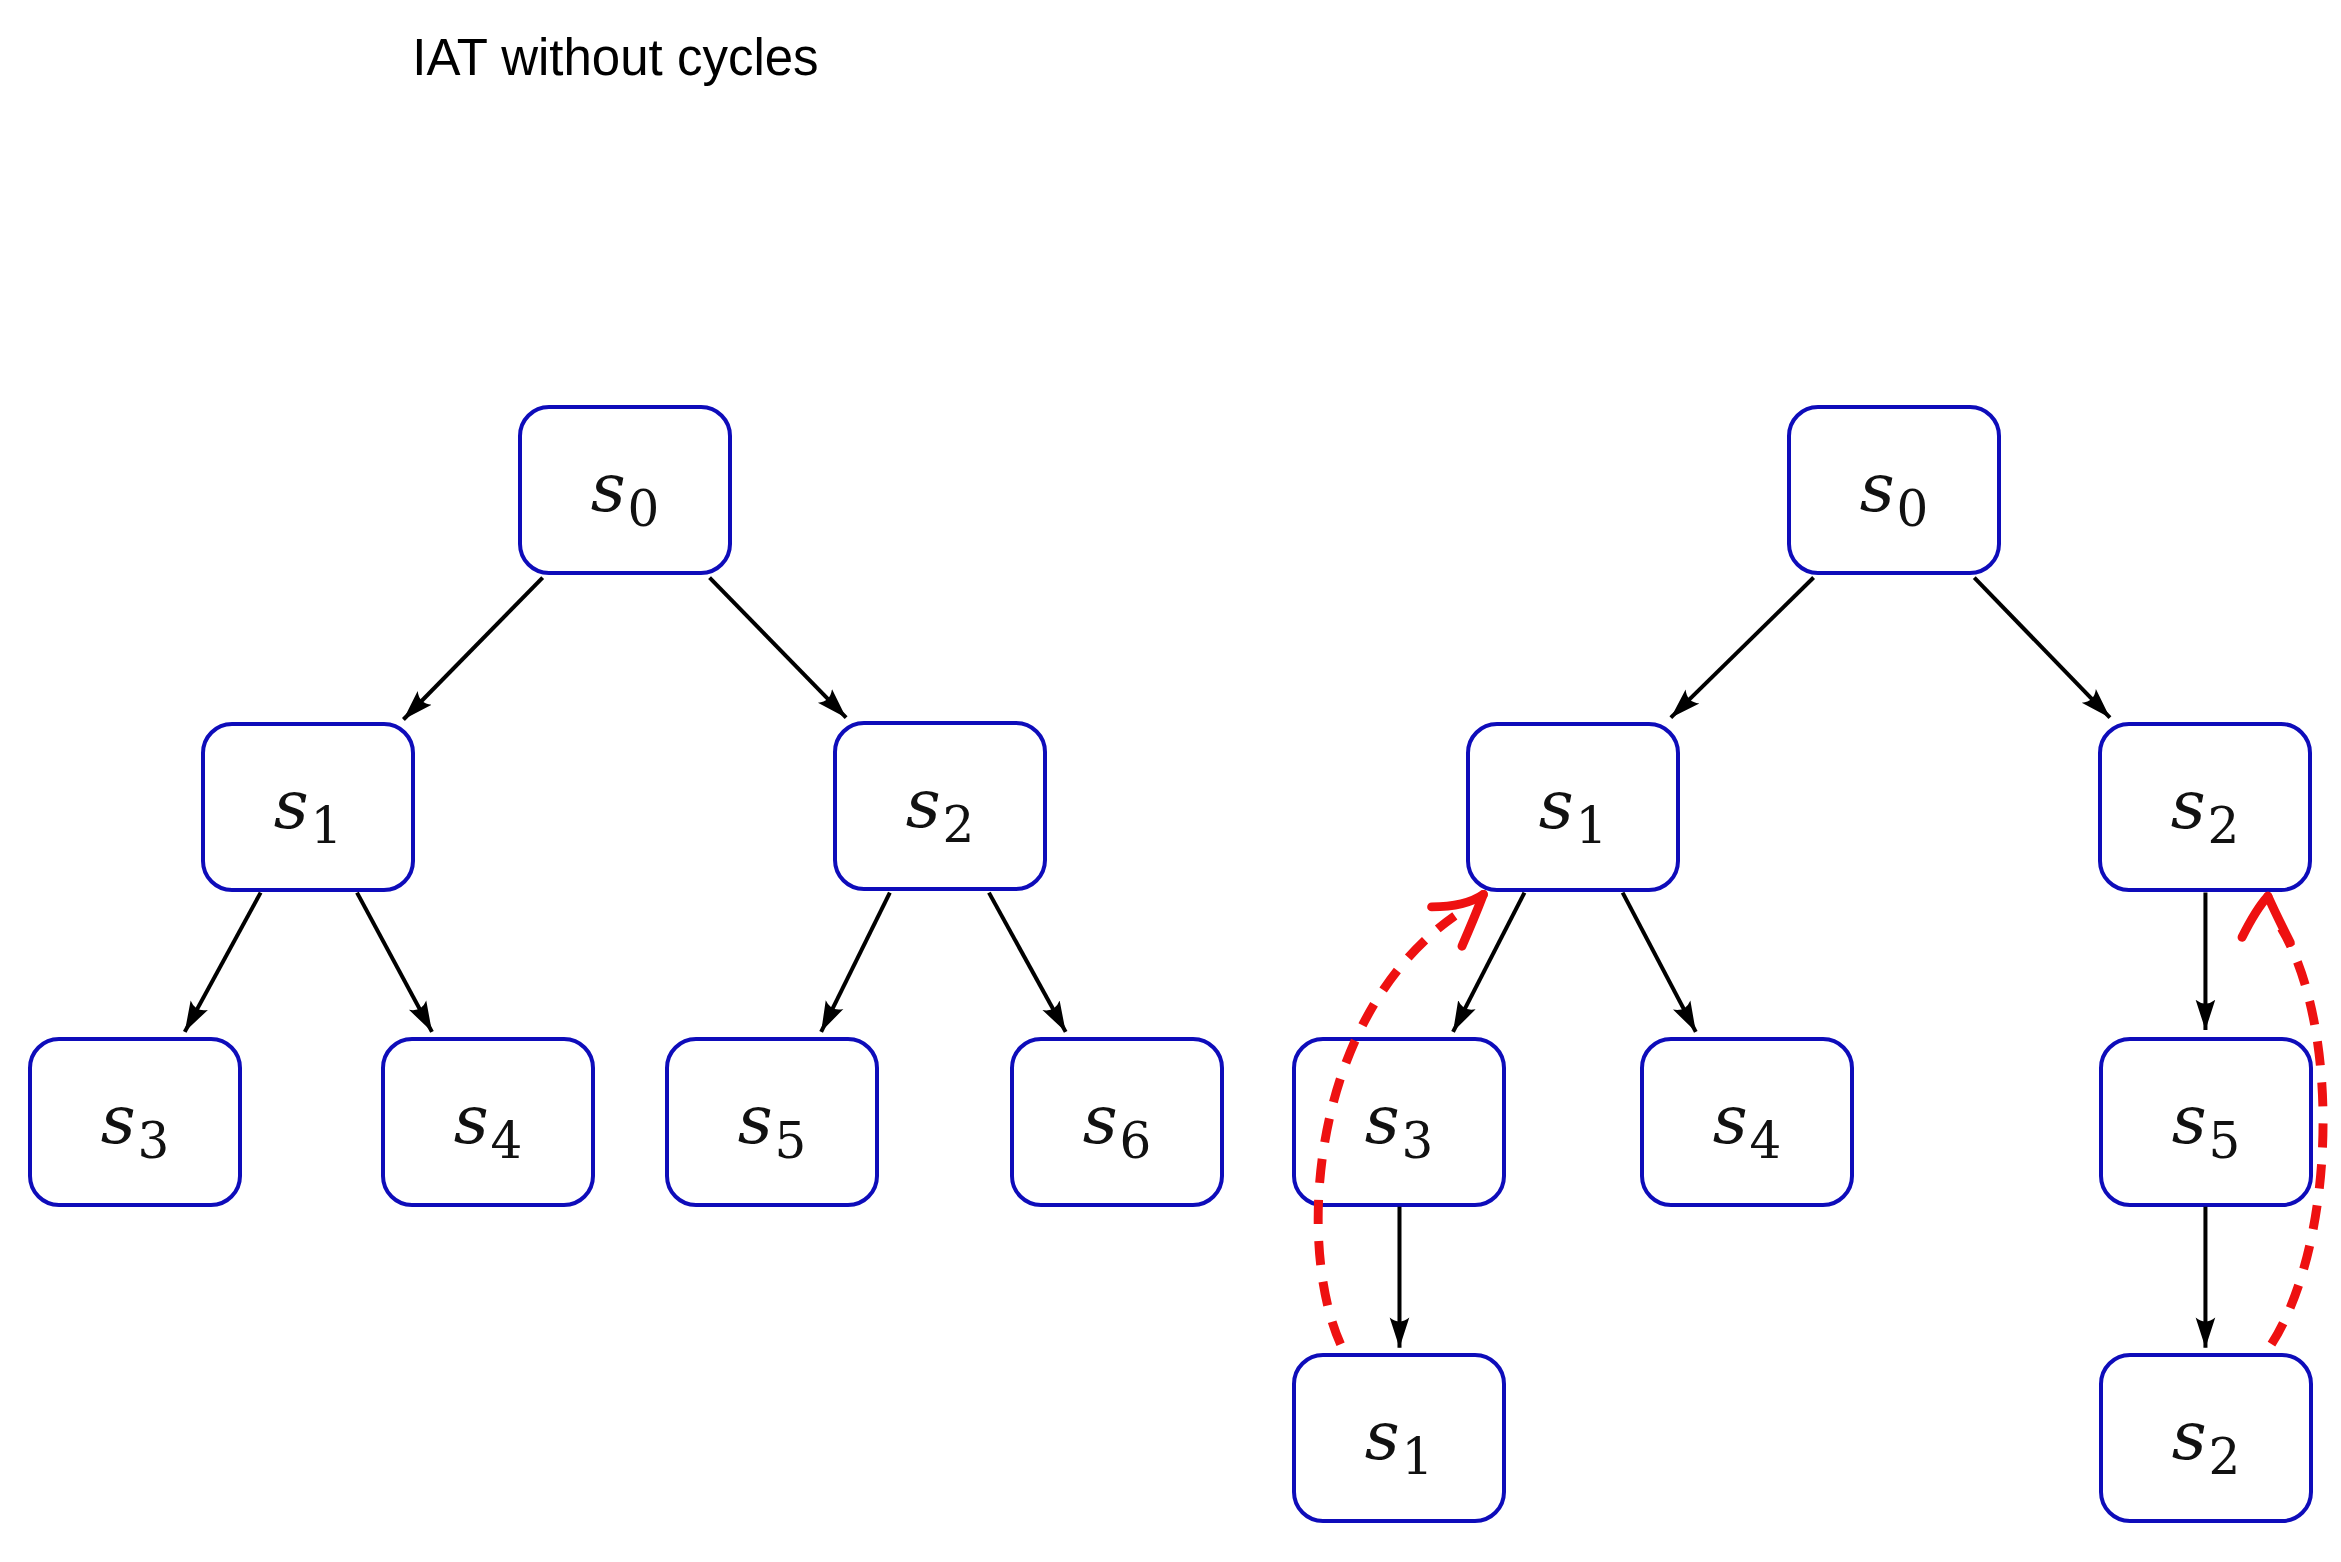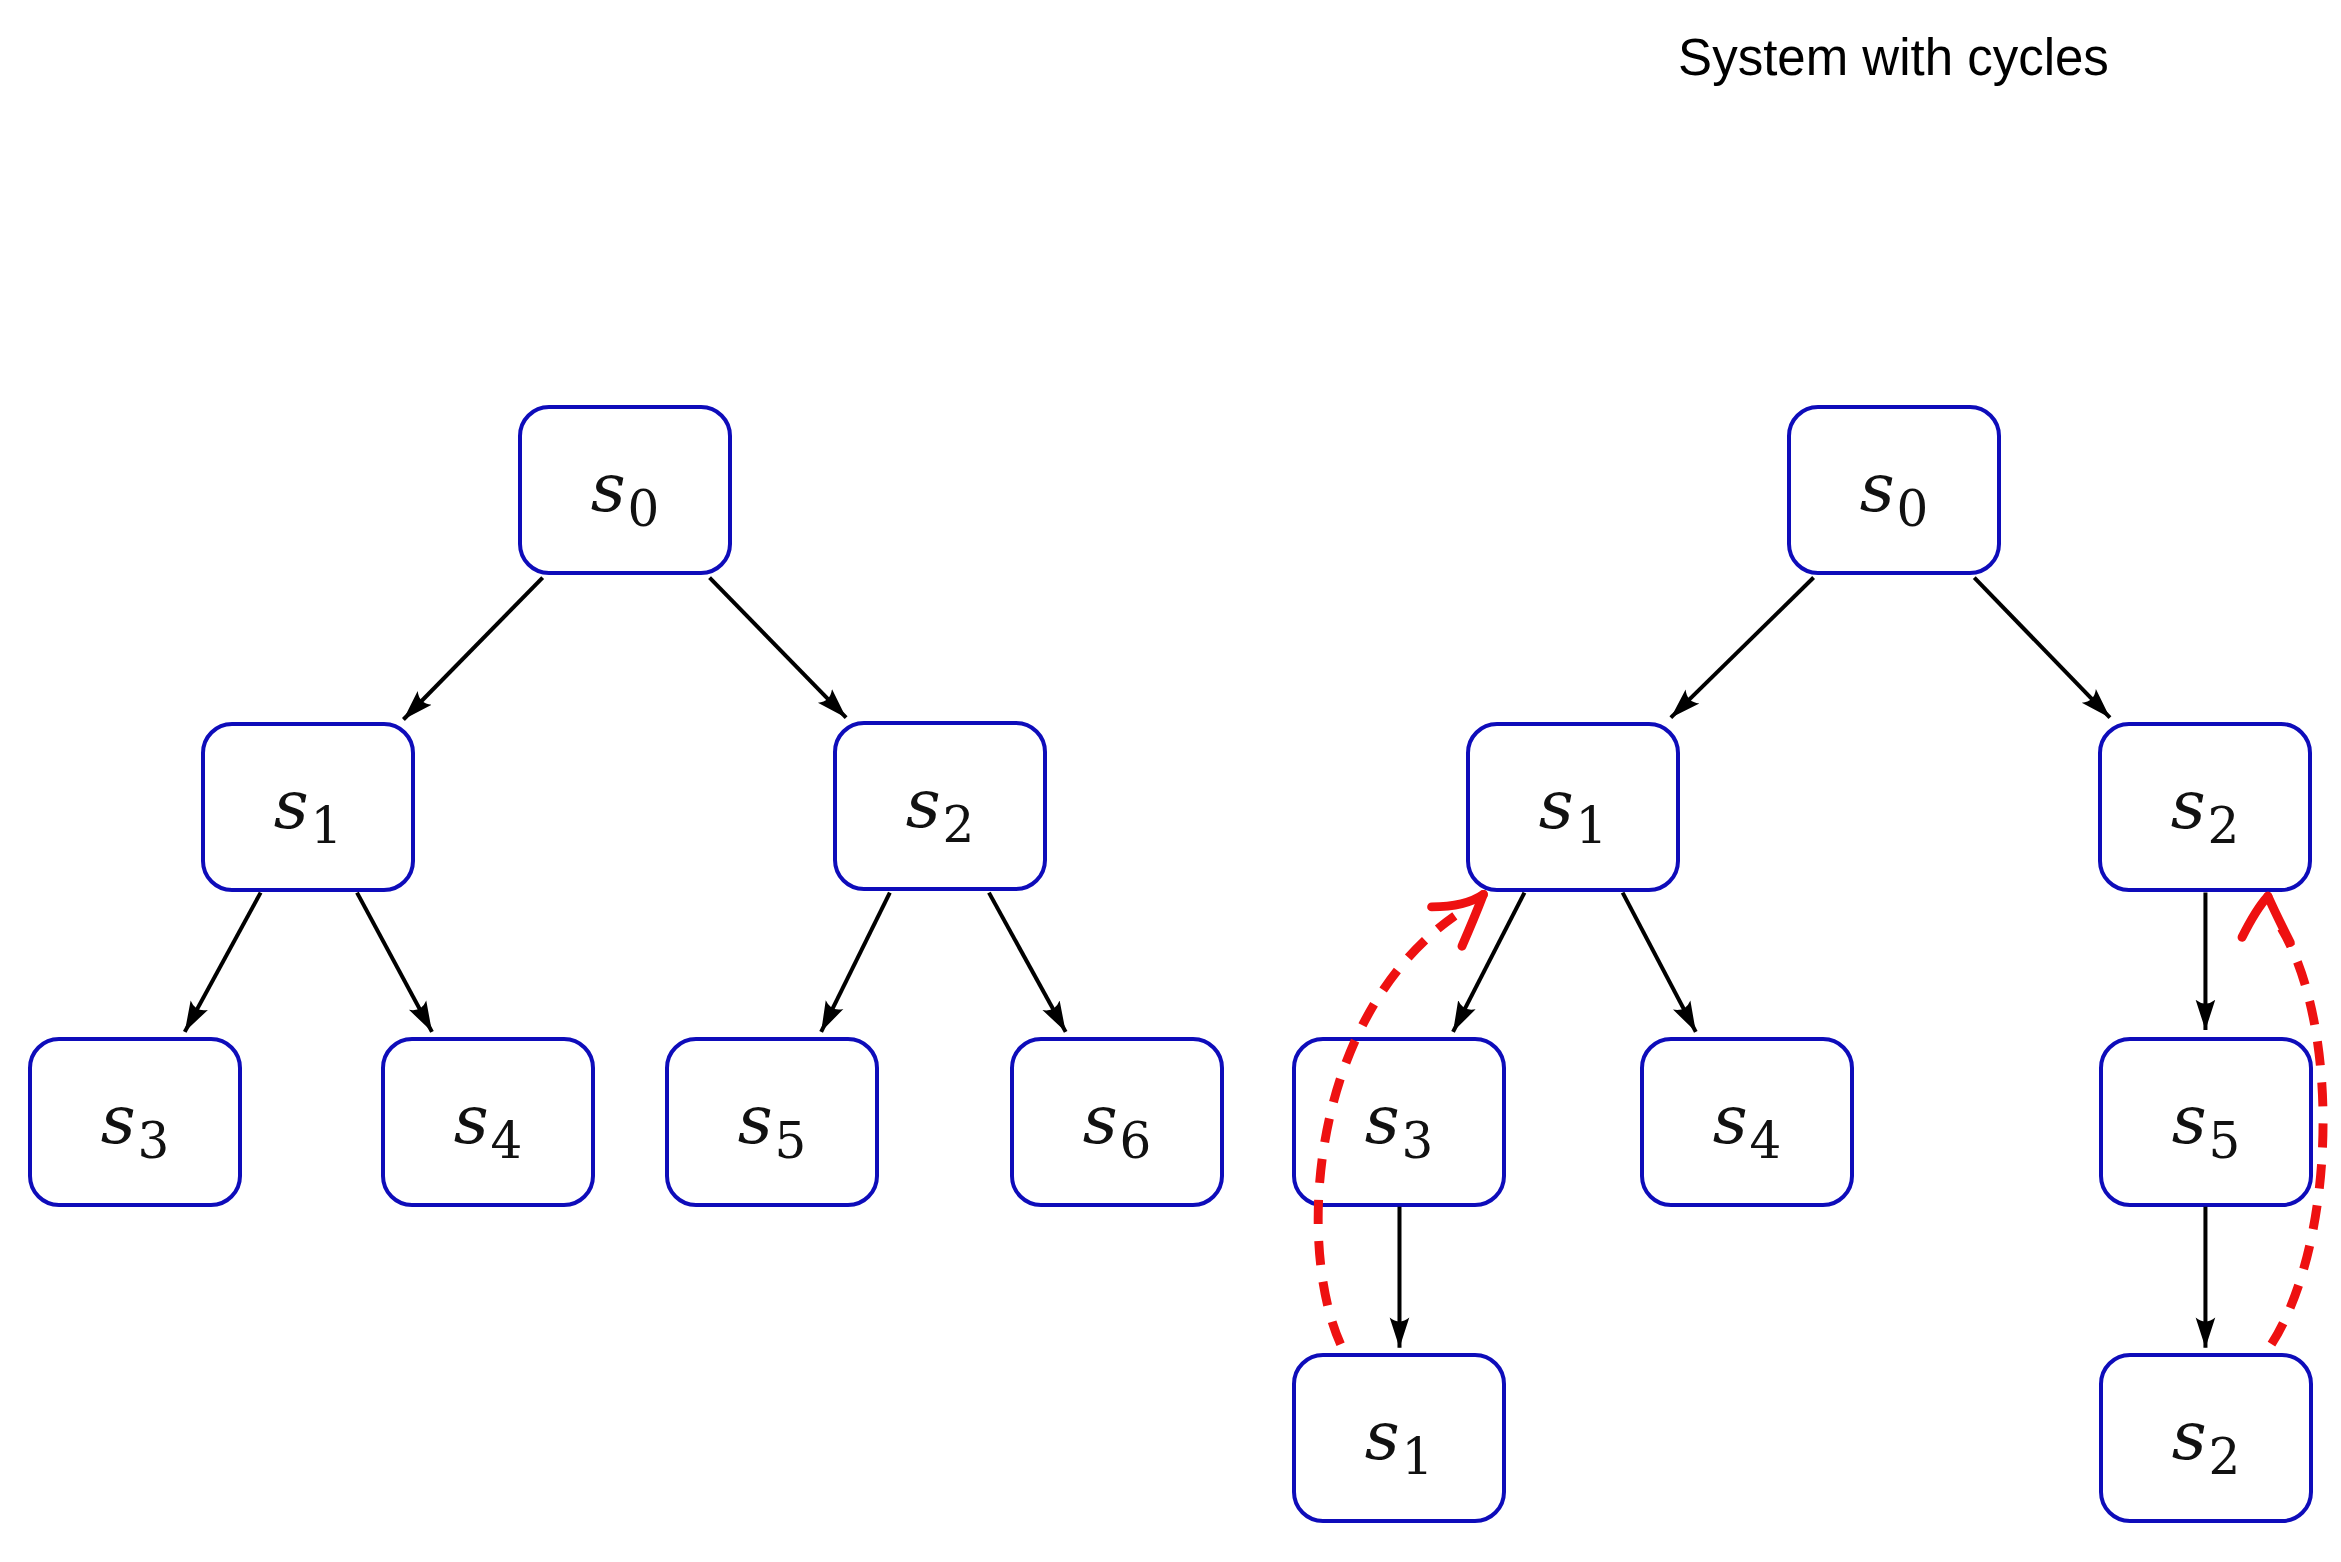--- a/index.html
+++ b/index.html
@@ -41,21 +41,21 @@
   .cycle{stroke:var(--cycle-red);stroke-width:10;fill:none;
          stroke-dasharray:27 19;stroke-linecap:butt;}
   .cycle-head{stroke:var(--cycle-red);stroke-width:10;fill:none;stroke-linecap:round;}
   .arrowhead-fill{fill:var(--edge-black);}
 </style>
 </head>
 <body>
 
 <div class="canvas">
 
-  <div class="panel-title title-right">System with cycles</div>
+  <div class="panel-title title-left">IAT without cycles</div>
 
   <div class="node" style="left:518px;top:405px">
     <span class="lbl">
         <span class="base">s</span>
         <span class="sub">0</span>
       </span>
   </div>
   <div class="node" style="left:201px;top:722px">
     <span class="lbl">
         <span class="base">s</span>

